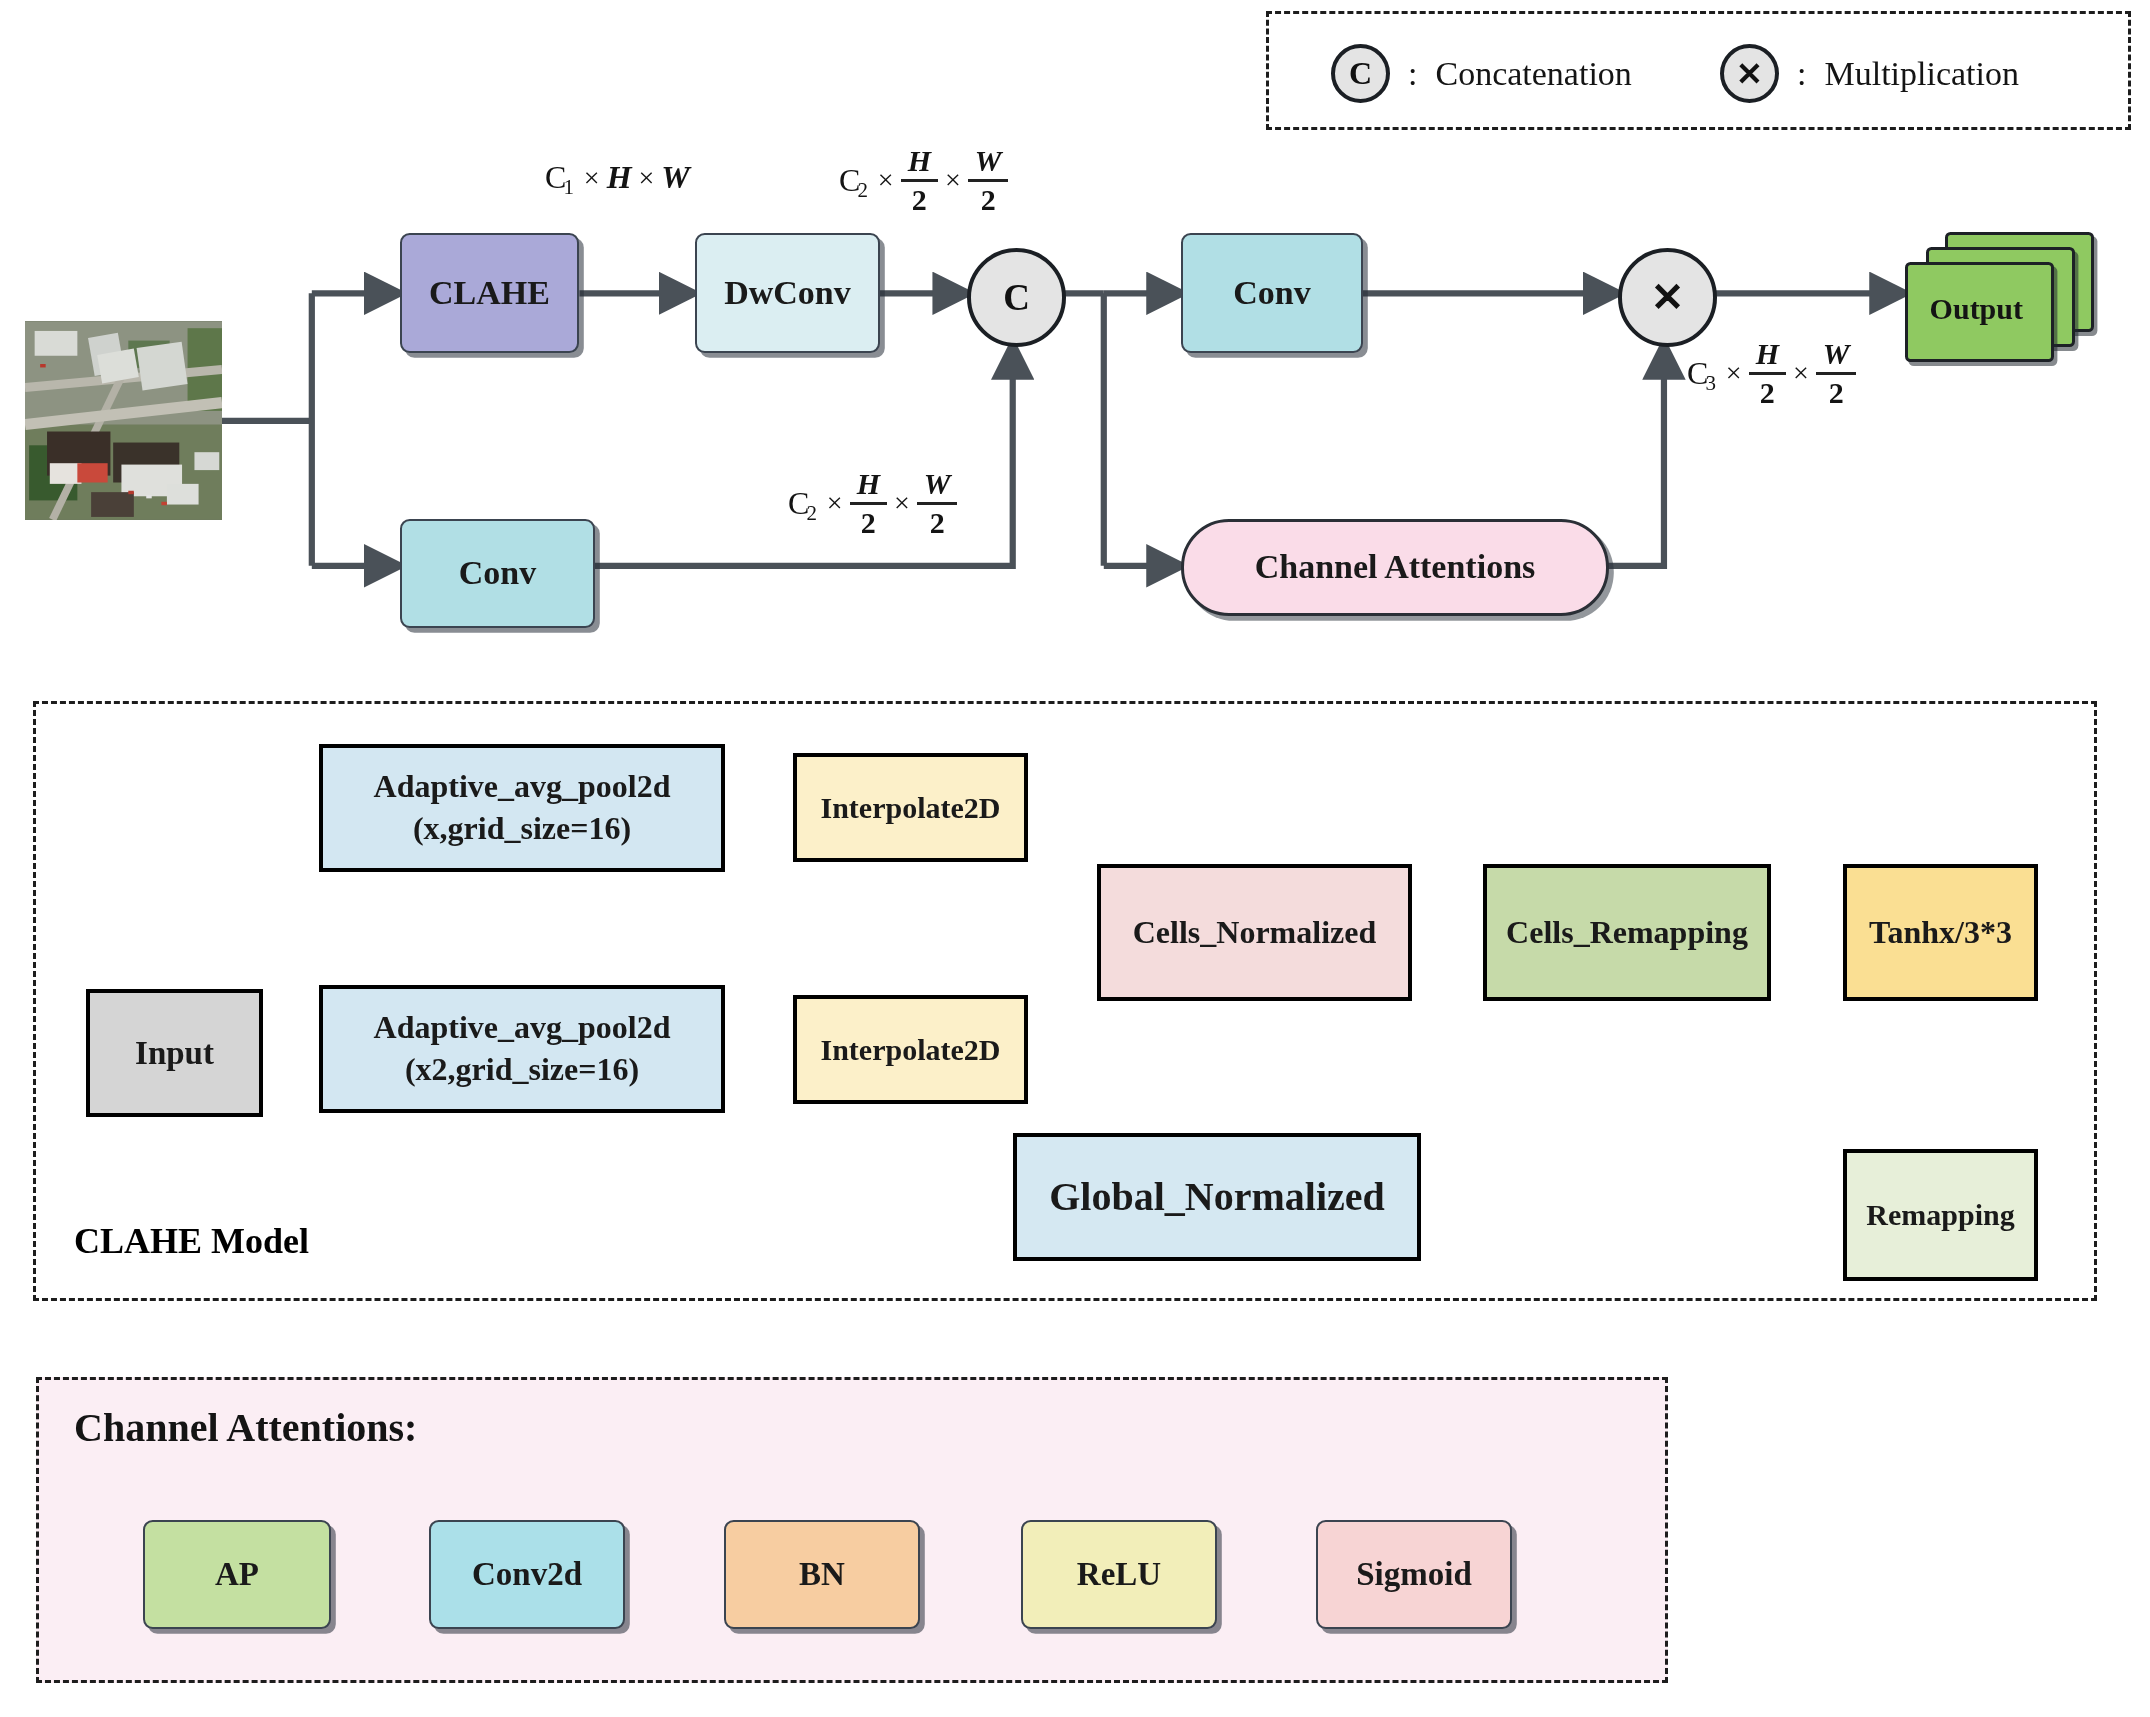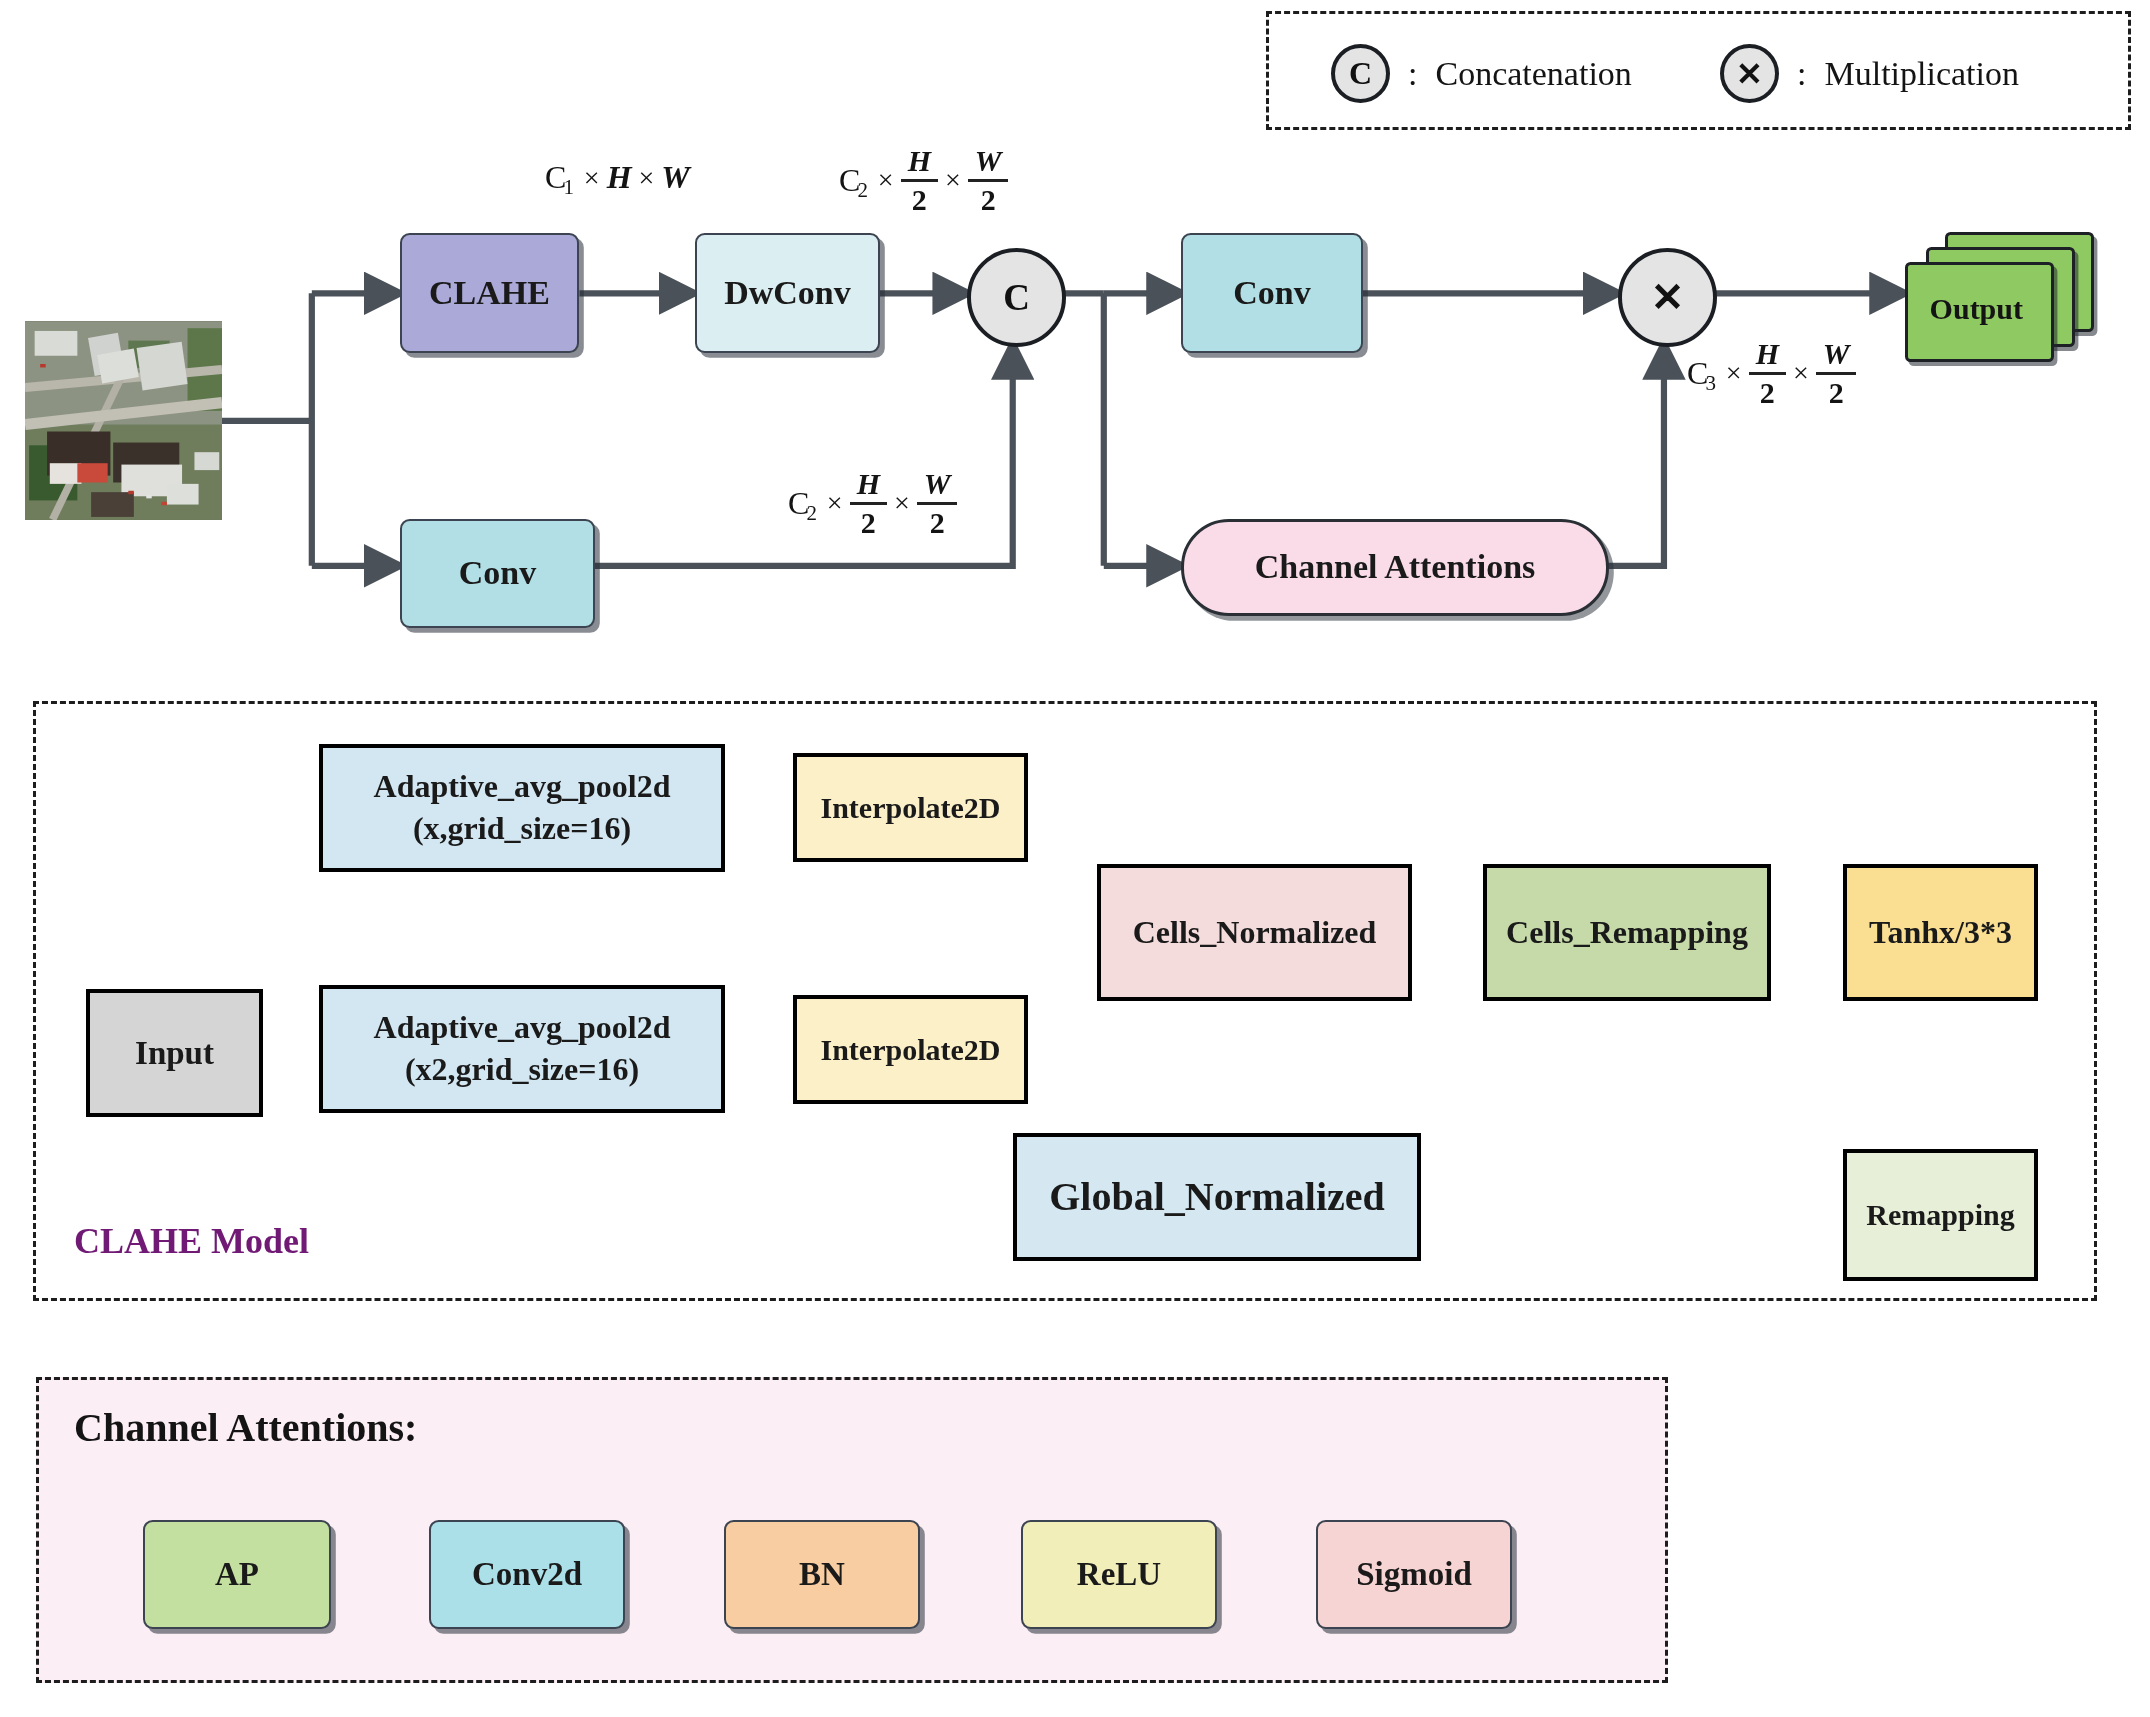--- a/index.html
+++ b/index.html
@@ -69,21 +69,21 @@
         display:flex;align-items:center;color:#141414;}
   .math .c{font-size:32px;font-style:normal;}
   .math .sub{font-size:21px;vertical-align:sub;position:relative;top:9.7px;left:-2.8px;}
   .math .times{font-size:28px;margin:0 7px;}
   .math .var{font-size:32px;font-style:italic;font-weight:700;}
   .frac{display:inline-flex;flex-direction:column;align-items:center;line-height:1;}
   .frac .num{font-size:30px;font-style:italic;font-weight:700;padding:0 7px 2.8px;}
   .frac .bar{height:3.4px;background:#222;width:100%;}
   .frac .den{font-size:30px;padding:2.8px 7px 0;font-weight:700;}
 
-  .section-label{position:absolute;font-size:36px;font-weight:700;color:#701a75;}
+  .section-label{position:absolute;font-size:36px;font-weight:700;color:#000000;}
   .ca-title{position:absolute;font-size:40px;font-weight:700;color:#141414;}
 </style>
 </head>
 <body>
 
 <div class="stage">
 
   <svg class="wires" viewBox="0 0 3118 2490">
     <defs>
       <marker id="ar" markerWidth="7" markerHeight="7" refX="5.6" refY="3.5" orient="auto">

